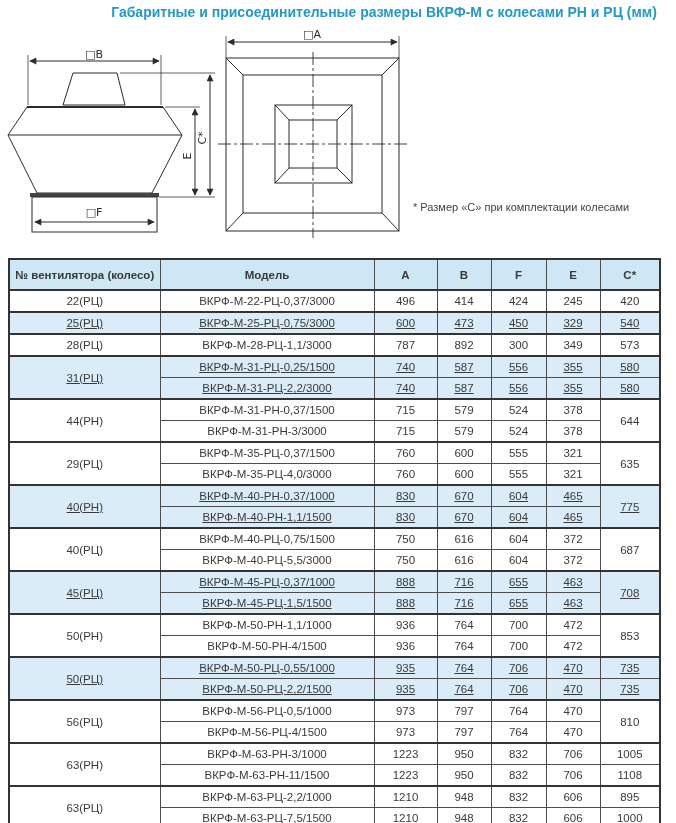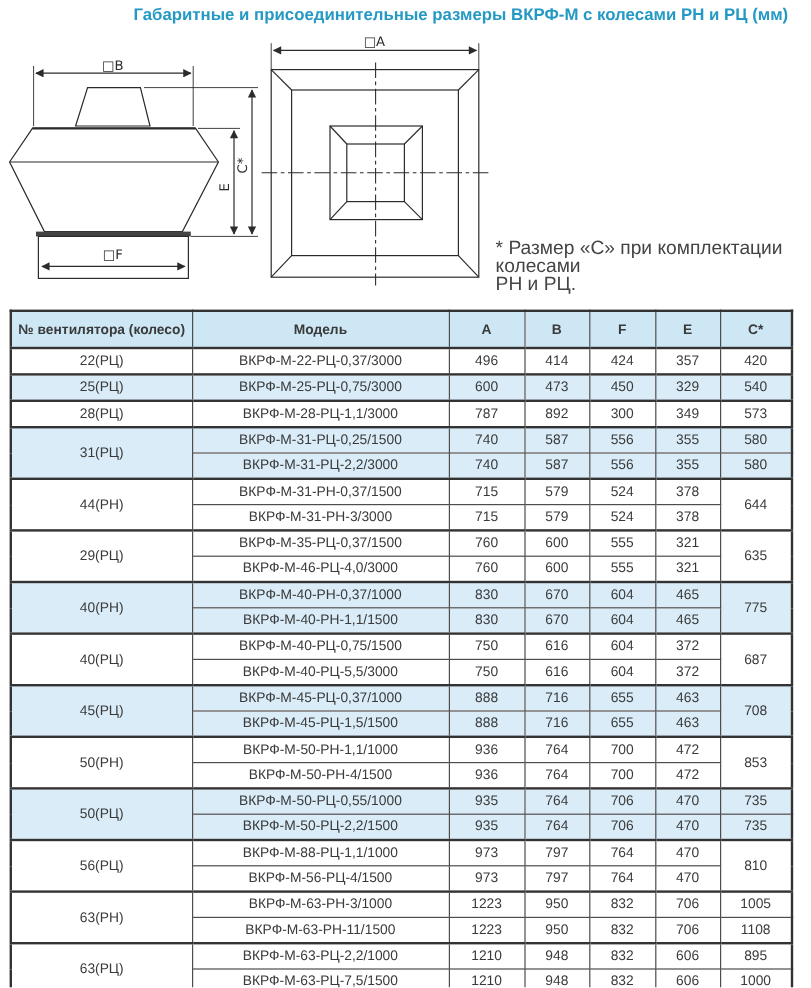--- a/index.html
+++ b/index.html
@@ -20,40 +20,40 @@
     position:absolute;top:4px;left:0;width:676px;text-align:center;
     font-size:14px;font-weight:bold;color:var(--c-title);padding-left:46px;
   }
   .drawing{position:absolute;left:0;top:25px;}
   .drawing text{
     font-family:"DejaVu Sans","Liberation Sans",sans-serif;
     font-size:11px;fill:#2b2b2b;
   }
   .note{
     position:absolute;left:413px;top:200px;width:260px;
-    font-size:16px;line-height:15px;color:#444444;
+    font-size:11px;line-height:15px;color:#444444;
   }
   table.dims{
     position:absolute;left:8px;top:258px;width:651px;
     border-collapse:collapse;table-layout:fixed;
     border:2px solid var(--c-border);
   }
   table.dims th, table.dims td{
     border:1px solid #4d4d4d;
     text-align:center;vertical-align:middle;
     font-size:11.5px;color:var(--c-text);padding:0 2px;
     overflow:hidden;white-space:nowrap;
   }
   table.dims thead th{
     background:var(--c-head-bg);height:29px;font-weight:bold;
     border-bottom:2px solid var(--c-border);
   }
   table.dims tbody td{height:20px;border-top-color:var(--c-inner);}
   table.dims tbody tr.group-start td{border-top:2px solid var(--c-border);}
-  table.dims tbody tr.shaded td{background:var(--c-row-bg);}
+  table.dims tbody tr.shaded td{background:var(--c-row-bg);text-decoration:underline;}
 </style>
 </head>
 <body>
 
 <div class="page">
 
   <div class="title">Габаритные и присоединительные размеры ВКРФ-М с колесами РН и РЦ (мм)</div>
 
   <svg class="drawing" width="676" height="230" viewBox="0 0 676 230">
     <defs>
@@ -113,21 +113,20 @@
       <line x1="352" y1="158" x2="337" y2="143"></line>
 
       <line x1="218" y1="119" x2="408" y2="119" stroke-width="0.9" stroke-dasharray="13 3 3 3"></line>
       <line x1="313" y1="27" x2="313" y2="213" stroke-width="0.9" stroke-dasharray="13 3 3 3"></line>
     </g>
     <text x="312" y="13" text-anchor="middle">□A</text>
   </svg>
 
   <div class="note">
     <div>* Размер «С» при комплектации колесами</div>
-    <div>РН и РЦ.</div>
   </div>
 
   <table class="dims">
     <colgroup>
       <col style="width:151px">
         <col style="width:214px">
         <col style="width:63px">
       <col style="width:54px">
         <col style="width:55px">
         <col style="width:54px">
@@ -144,21 +143,21 @@
           <th>C*</th>
         </tr>
       </thead>
       <tbody>
         <tr class="group-start">
           <td>22(РЦ)</td>
           <td>ВКРФ-М-22-РЦ-0,37/3000</td>
           <td>496</td>
           <td>414</td>
           <td>424</td>
-          <td>357</td>
+          <td>245</td>
           <td>420</td>
         </tr>
         <tr class="shaded group-start">
           <td>25(РЦ)</td>
           <td>ВКРФ-М-25-РЦ-0,75/3000</td>
           <td>600</td>
           <td>473</td>
           <td>450</td>
           <td>329</td>
           <td>540</td>
@@ -208,21 +207,21 @@
         <tr class="group-start">
           <td rowspan="2">29(РЦ)</td>
           <td>ВКРФ-М-35-РЦ-0,37/1500</td>
           <td>760</td>
           <td>600</td>
           <td>555</td>
           <td>321</td>
           <td rowspan="2">635</td>
         </tr>
         <tr>
-          <td>ВКРФ-М-46-РЦ-4,0/3000</td>
+          <td>ВКРФ-М-35-РЦ-4,0/3000</td>
           <td>760</td>
           <td>600</td>
           <td>555</td>
           <td>321</td>
         </tr>
         <tr class="shaded group-start">
           <td rowspan="2">40(РН)</td>
           <td>ВКРФ-М-40-РН-0,37/1000</td>
           <td>830</td>
           <td>670</td>
@@ -297,21 +296,21 @@
         <tr class="shaded">
           <td>ВКРФ-М-50-РЦ-2,2/1500</td>
           <td>935</td>
           <td>764</td>
           <td>706</td>
           <td>470</td>
           <td>735</td>
         </tr>
         <tr class="group-start">
           <td rowspan="2">56(РЦ)</td>
-          <td>ВКРФ-М-88-РЦ-1,1/1000</td>
+          <td>ВКРФ-М-56-РЦ-0,5/1000</td>
           <td>973</td>
           <td>797</td>
           <td>764</td>
           <td>470</td>
           <td rowspan="2">810</td>
         </tr>
         <tr>
           <td>ВКРФ-М-56-РЦ-4/1500</td>
           <td>973</td>
           <td>797</td>

